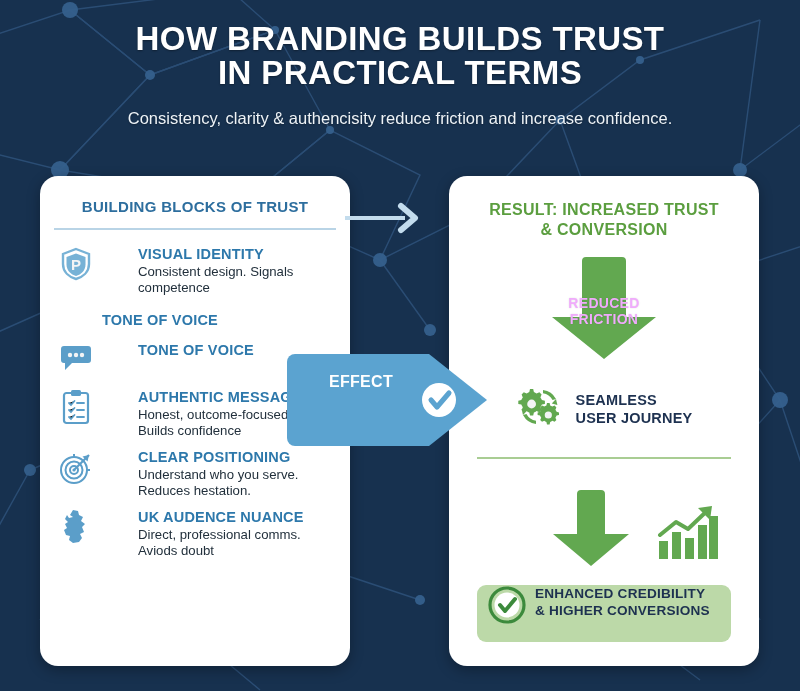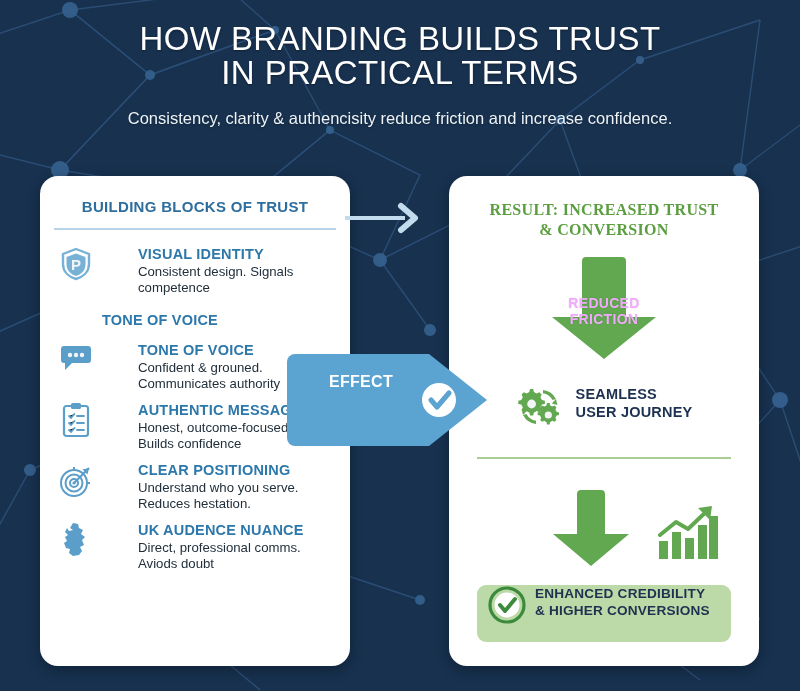--- a/index.html
+++ b/index.html
@@ -13,21 +13,21 @@
     overflow:hidden;
   }
   #netbg{ position:absolute; inset:0; width:800px; height:691px; }
 
   
   .header{
     position:absolute; left:0; top:0; width:800px;
     text-align:center; z-index:5;
   }
   .title{
-    color:#ffffff; font-weight:normal;
+    color:#ffffff; font-weight:bold;
     font-size:33px; line-height:34px;
     letter-spacing:0.4px;
     padding-top:22px;
     text-shadow:0 1px 2px rgba(0,0,0,.35);
   }
   .subtitle{
     color:#eef3f7; font-size:16.5px; line-height:20px;
     padding-top:18px; font-weight:normal;
     text-shadow:0 1px 2px rgba(0,0,0,.3);
   }
@@ -46,21 +46,21 @@
   .card-head{
     text-align:center; font-weight:bold; letter-spacing:.3px;
   }
   #left-head{
     color:#2d6e9e; font-size:15px; padding:22px 10px 0 10px;
   }
   .head-rule{
     height:2px; background:#b9d4e6; margin:13px 14px 0 14px;
   }
   #right-head{
-    color:#5b9e3f; font-size:16px; line-height:20px; padding:24px 22px 0 22px;font-family:Liberation Serif, serif;
+    color:#5b9e3f; font-size:16px; line-height:20px; padding:24px 22px 0 22px;
   }
 
   
   .block-list{ padding:14px 0 0 0; }
   .block{
     display:flex; align-items:flex-start;
     padding:0 14px 0 18px; margin-bottom:9px;
   }
   .block .ico{
     width:36px; min-width:36px; height:36px;
@@ -95,21 +95,21 @@
   
   #reduced-wrap{ position:absolute; left:449px; top:255px; width:310px; height:110px; z-index:6; }
   .reduced-label{
     position:absolute; left:0; top:40px; width:310px;
     text-align:center; color:#f0abfc; font-weight:bold;
     font-size:14px; line-height:16px; letter-spacing:.3px;
     text-shadow:0 0 2px rgba(0,0,0,.12);
   }
   .row-mid{
     position:absolute; left:449px; top:385px; width:310px;
-    display:flex; justify-content:center; z-index:6;
+    display:flex; align-items:center; justify-content:center; z-index:6;
   }
   .row-mid .r-txt{
     color:#1d3150; font-weight:bold; font-size:14.5px;
     line-height:18px; letter-spacing:.2px; margin-left:12px;
   }
   #green-rule{
     position:absolute; left:477px; top:457px; width:254px; height:2px;
     background:#a9cd93; z-index:6;
   }
   #big-arrow{ position:absolute; left:547px; top:490px; z-index:6; }
@@ -214,22 +214,20 @@
         <span class="ico">
           <svg width="34" height="30" viewBox="0 0 34 30">
             <path d="M2 4 A3 3 0 0 1 5 1 H29 A3 3 0 0 1 32 4 V15 A3 3 0 0 1 29 18 H13 L6 25 V18 H5 A3 3 0 0 1 2 15 Z" fill="#5b9ec9"></path>
             <circle cx="11" cy="10" r="2.2" fill="#f3f4f5"></circle>
             <circle cx="17" cy="10" r="2.2" fill="#f3f4f5"></circle>
             <circle cx="23" cy="10" r="2.2" fill="#f3f4f5"></circle>
           </svg>
         </span>
         <span class="txt">
           <span class="b-title">TONE OF VOICE</span>
-          <span class="b-desc" style="display:block;white-space:pre-line">Confident &amp; grouned.
-Communicates authority</span>
         </span>
       </div>
 
       <div class="block">
         <span class="ico">
           <svg width="30" height="36" viewBox="0 0 30 36">
             <rect x="3" y="4" width="24" height="30" rx="2.5" fill="none" stroke="#5b9ec9" stroke-width="2.2"></rect>
             <rect x="10" y="1" width="10" height="6" rx="1.6" fill="#5b9ec9"></rect>
             <g stroke="#5b9ec9" stroke-width="1.8" stroke-linecap="round">
               <path d="M8 14 l2 2 l3.5 -4"></path>

